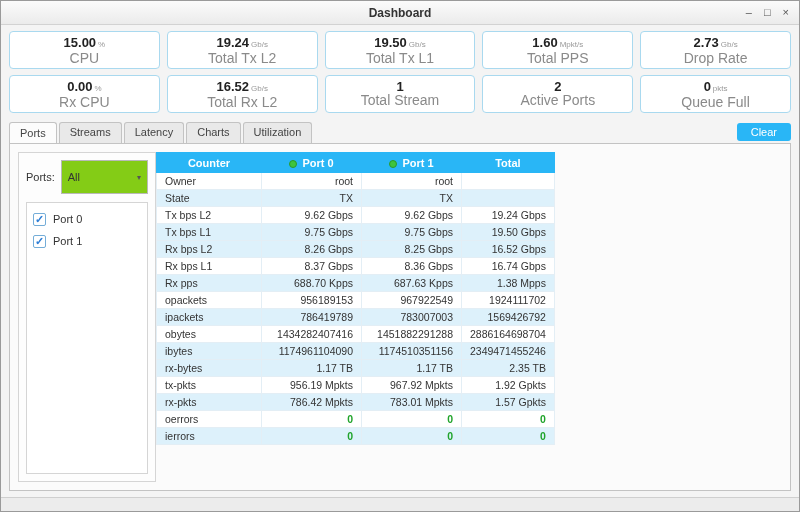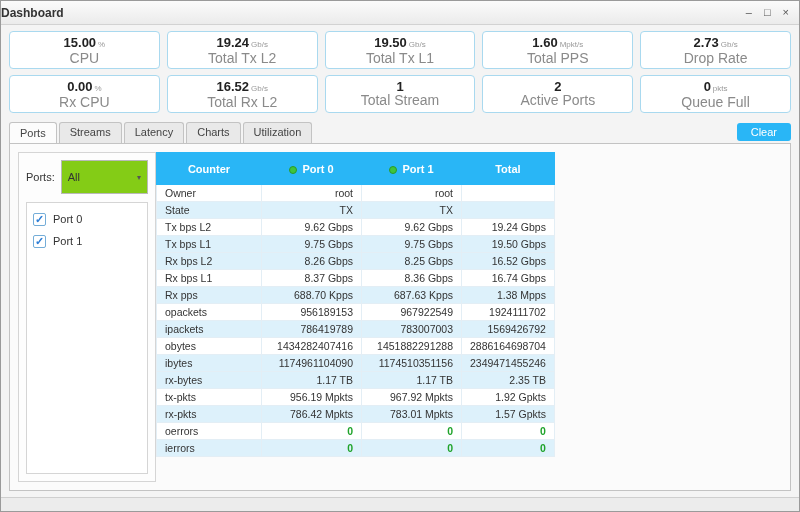--- a/index.html
+++ b/index.html
@@ -7,21 +7,21 @@
     --stripe:#ddf1fb;
     --green:#1fa32a;
     --card-border:#a9d9ef;
   }
   *{box-sizing:border-box;}
   body{margin:0;font-family:"Liberation Sans",sans-serif;background:#d6d6d6;}
   .window{width:800px;height:512px;background:#f4f4f4;border:1px solid #9a9a9a;display:flex;flex-direction:column;overflow:hidden;}
 
   
   .titlebar{height:24px;flex:0 0 auto;background:linear-gradient(#fbfbfb,#ebebeb);border-bottom:1px solid #d2d2d2;display:flex;align-items:center;position:relative;}
-  .title{position:absolute;left:0;right:0;font-size:12px;font-weight:bold;color:#333;}
+  .title{position:absolute;left:0;right:0;text-align:center;font-size:12px;font-weight:bold;color:#333;}
   .win-controls{margin-left:auto;display:flex;gap:12px;padding-right:10px;z-index:1;color:#555;font-size:11px;line-height:1;}
   .win-controls span{cursor:default;}
 
   
   .stats-row{display:flex;gap:7px;margin:6px 8px 0;flex:0 0 auto;}
   .card{flex:1;background:#fff;border:1px solid var(--card-border);border-radius:4px;text-align:center;padding:3px 0 4px;}
   .card-value{font-size:13px;font-weight:bold;color:#222;line-height:15px;}
   .card-unit{font-size:8px;color:#999;font-weight:normal;margin-left:2px;}
   .card-label{font-size:14px;color:#8a8a8a;margin-top:1px;line-height:11px;}
 
@@ -38,21 +38,21 @@
   .ports-row{display:flex;align-items:center;gap:6px;font-size:11px;color:#333;margin-bottom:8px;}
   .select{flex:1;border:1px solid #b9b9b9;border-radius:0;background:#84cc16;height:20px;display:flex;align-items:center;justify-content:space-between;padding:16px 6px;font-size:11px;color:#333;cursor:default;}
   .caret{font-size:8px;color:#555;}
   .port-list{flex:1;border:1px solid #d5d5d5;background:#fff;padding:5px 6px;}
   .port-item{display:flex;align-items:center;gap:7px;font-size:11px;color:#333;height:22px;}
   .checkbox{width:13px;height:13px;border:1px solid #74add8;border-radius:2px;background:#fff;color:#2f7fd6;font-size:11px;line-height:11px;text-align:center;font-weight:bold;flex:0 0 auto;}
 
   
   .table-wrap{flex:0 0 auto;}
   table{border-collapse:collapse;font-size:10.5px;border:1px solid #cfe3ef;}
-  th{background:var(--accent);color:#fff;font-weight:bold;font-size:11px;height:32px;border:1px solid var(--accent);text-align:center;padding:0 6px;}
+  th{background:var(--accent);color:#fff;font-weight:bold;font-size:11px;height:20px;border:1px solid var(--accent);text-align:center;padding:0 6px;}
   td{border:1px solid #e3eef5;height:17px;padding:0 8px;color:#333;background:#fff;}
   td.num{text-align:right;}
   tr.stripe td{background:var(--stripe);}
   td.green{color:var(--green);font-weight:bold;}
   .port-dot{display:inline-block;width:8px;height:8px;border-radius:50%;background:#3ec43e;border:1px solid #2a9a2a;margin-right:5px;vertical-align:-1px;}
 
   
   .statusbar{height:14px;flex:0 0 auto;background:#ececec;border-top:1px solid #cfcfcf;margin-top:6px;}
 </style>
 </head>

